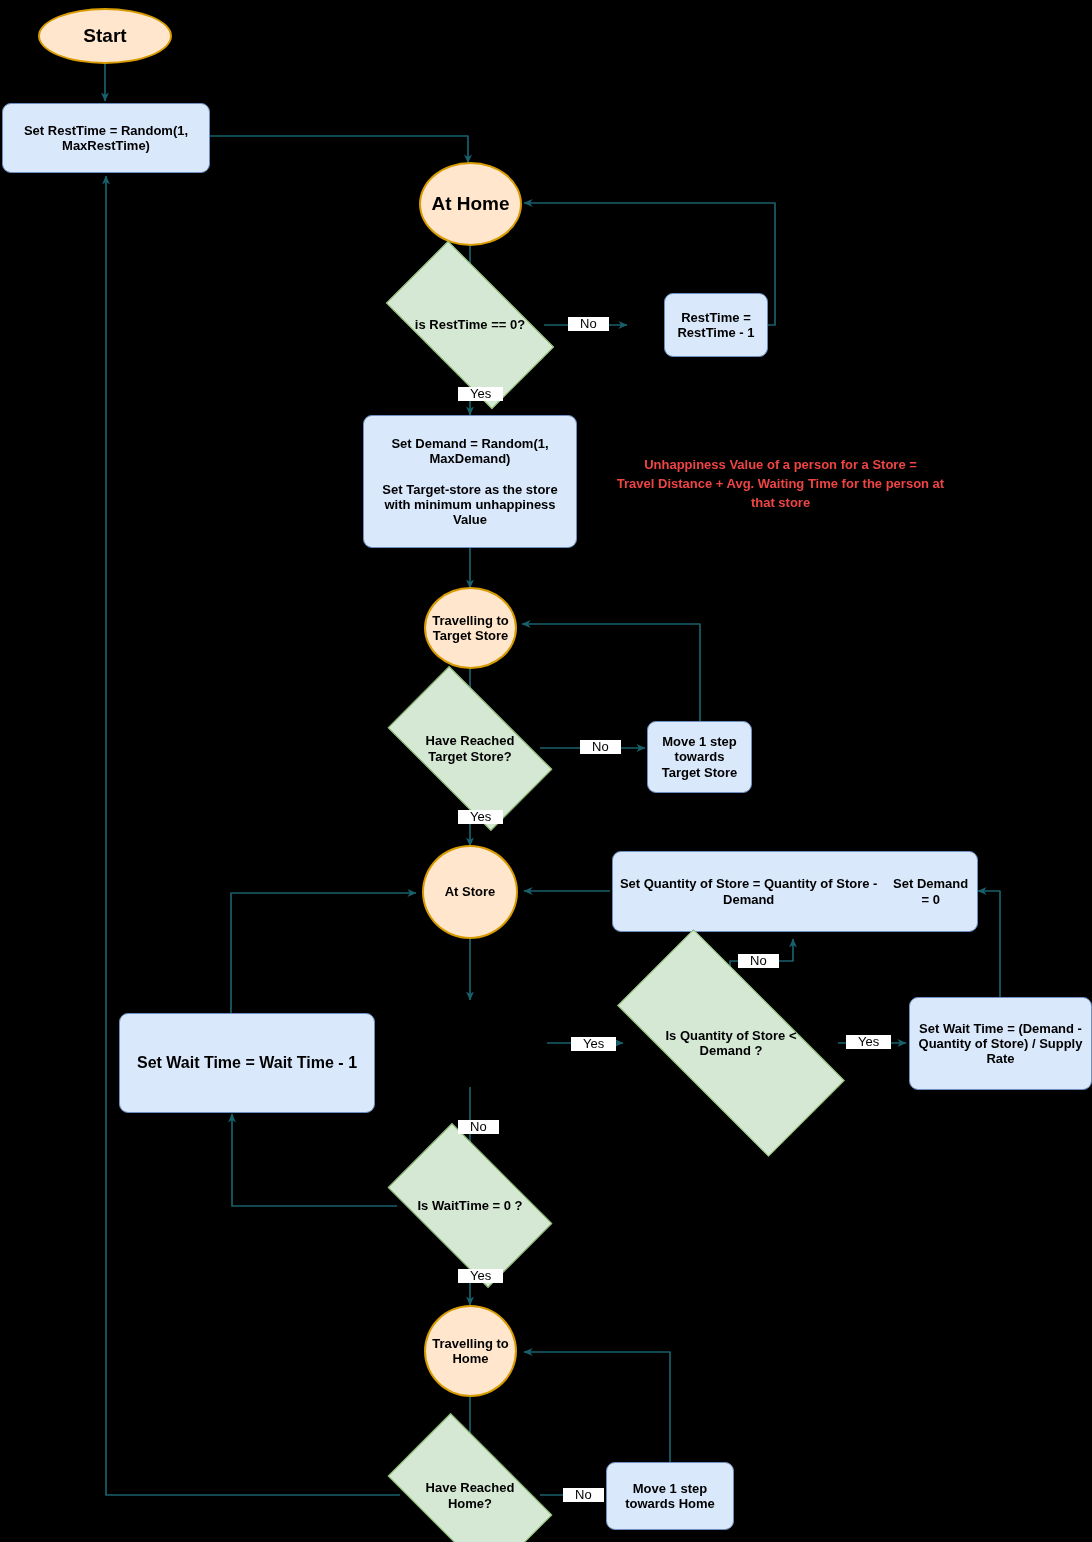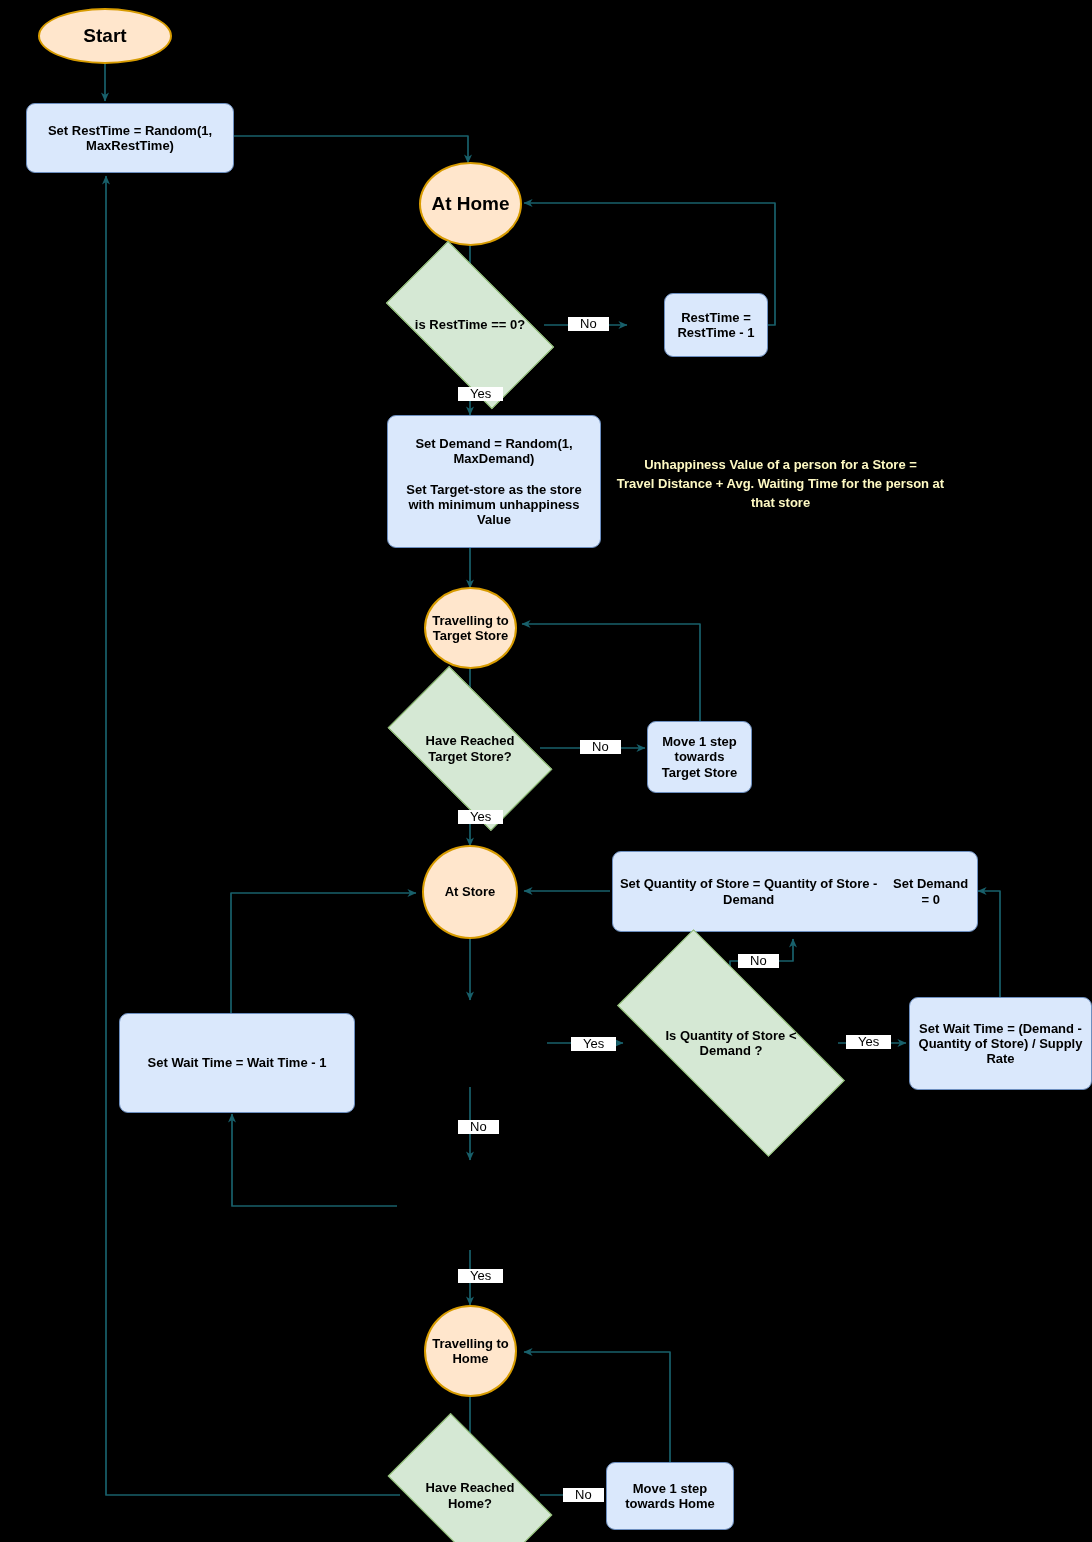--- a/index.html
+++ b/index.html
@@ -80,21 +80,21 @@
     font-size: 13px;
     font-weight: normal;
     line-height: 1.05;
     padding: 0px 12px;
     z-index: 5;
     white-space: nowrap;
   }
   
   .annotation {
     position: absolute;
-    color: #fef9c3;
+    color: #ef4444;
     font-size: 13px;
     font-weight: bold;
     text-align: center;
     line-height: 1.45;
     z-index: 2;
     white-space: pre-line;
   }
 </style>
 </head>
 <body>
@@ -158,39 +158,39 @@
       <path d="M670,1462 L670,1352 L524,1352"></path>
 
       <path d="M400,1495 L106,1495 L106,176"></path>
     </g>
   </svg>
 
   <div class="node ellipse" style="left:38px; top:8px; width:134px; height:56px; font-size:19px;">
     <span class="txt">Start</span>
   </div>
 
-  <div class="node process" style="left:2px; top:103px; width:208px; height:70px; font-size:13px;margin-left:24px;">
+  <div class="node process" style="left:2px; top:103px; width:208px; height:70px; font-size:13px;">
     <span class="txt">Set RestTime = Random(1, MaxRestTime)</span>
   </div>
 
   <div class="node ellipse" style="left:419px; top:162px; width:103px; height:84px; font-size:19px;">
     <span class="txt">At Home</span>
   </div>
 
   <div class="node decision" style="left:395px; top:281px; width:150px; height:88px; font-size:13px;">
     <span class="dshape"></span>
     <span class="txt">is RestTime == 0?</span>
   </div>
 
   <div class="node process" style="left:629px; top:293px; width:104px; height:64px; font-size:13px;margin-left:35px;">
     <span class="txt">RestTime =
 RestTime - 1</span>
   </div>
 
-  <div class="node process" style="left:363px; top:415px; width:214px; height:133px; font-size:13px;margin-left:24px;">
+  <div class="node process" style="left:363px; top:415px; width:214px; height:133px; font-size:13px;">
     <span class="txt">Set Demand = Random(1, MaxDemand)
 
 Set Target-store as the store with minimum unhappiness Value</span>
   </div>
 
   <div class="node ellipse" style="left:424px; top:587px; width:93px; height:82px; font-size:13px;">
     <span class="txt">Travelling to
 Target Store</span>
   </div>
 
@@ -219,24 +219,28 @@
   <div class="node process" style="left:909px; top:997px; width:183px; height:93px; font-size:13px;">
     <span class="txt">Set Wait Time = (Demand - Quantity of Store) / Supply Rate</span>
   </div>
 
   <div class="node decision" style="left:624px; top:989px; width:214px; height:108px; font-size:13px;">
     <span class="dshape"></span>
     <span class="txt">Is Quantity of Store &lt;
 Demand ?</span>
   </div>
 
-  <div class="node process" style="left:119px; top:1013px; width:236px; height:100px; font-size:13px;">
+  <div class="node process" style="left:119px; top:1013px; width:256px; height:100px; font-size:16px;">
     <span class="txt">Set Wait Time = Wait Time - 1</span>
   </div>
 
+  <div class="node decision" style="left:399px; top:1160px; width:142px; height:91px; font-size:13px;">
+    <span class="dshape"></span>
+    <span class="txt">Is WaitTime = 0 ?</span>
+  </div>
 
   <div class="node ellipse" style="left:424px; top:1305px; width:93px; height:92px; font-size:13px;">
     <span class="txt">Travelling to
 Home</span>
   </div>
 
   <div class="node decision" style="left:398px; top:1451px; width:144px; height:89px; font-size:13px;">
     <span class="dshape"></span>
     <span class="txt">Have Reached
 Home?</span>

